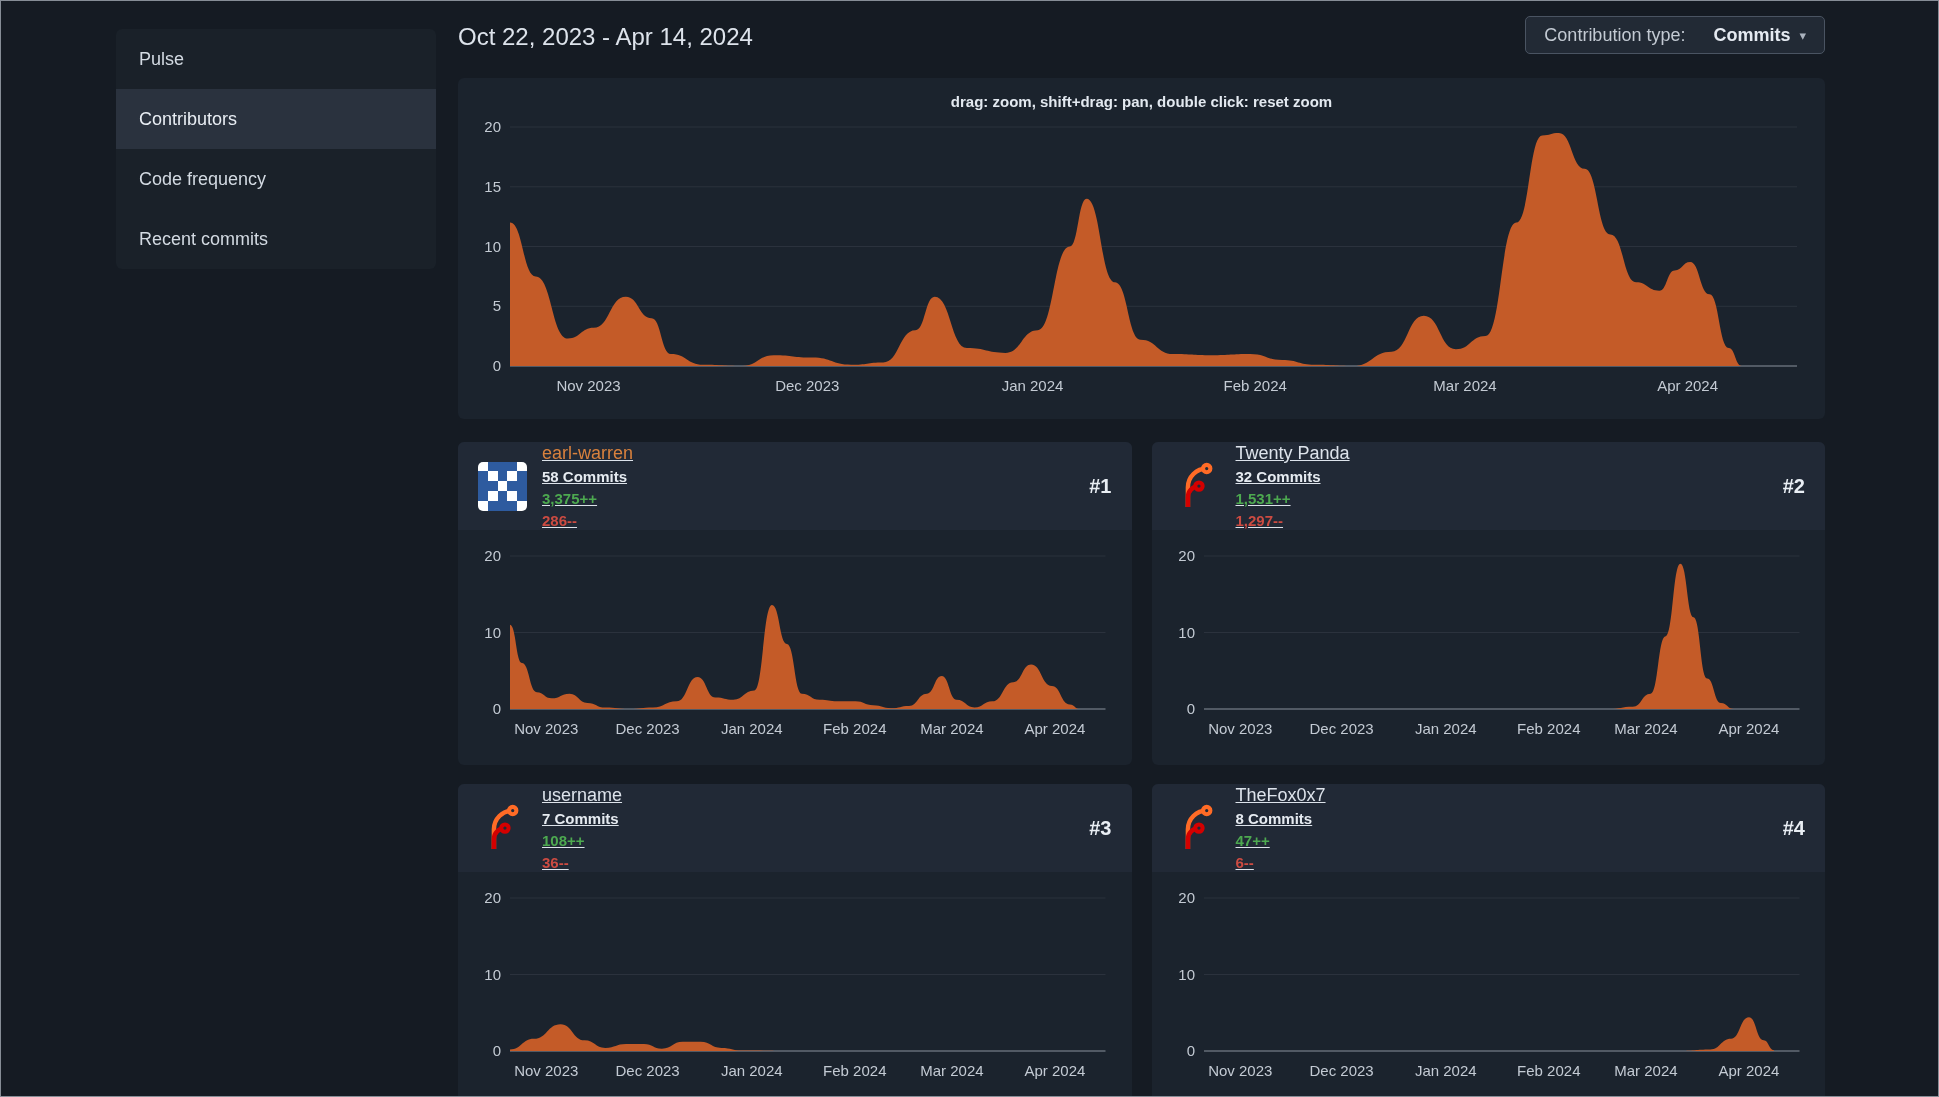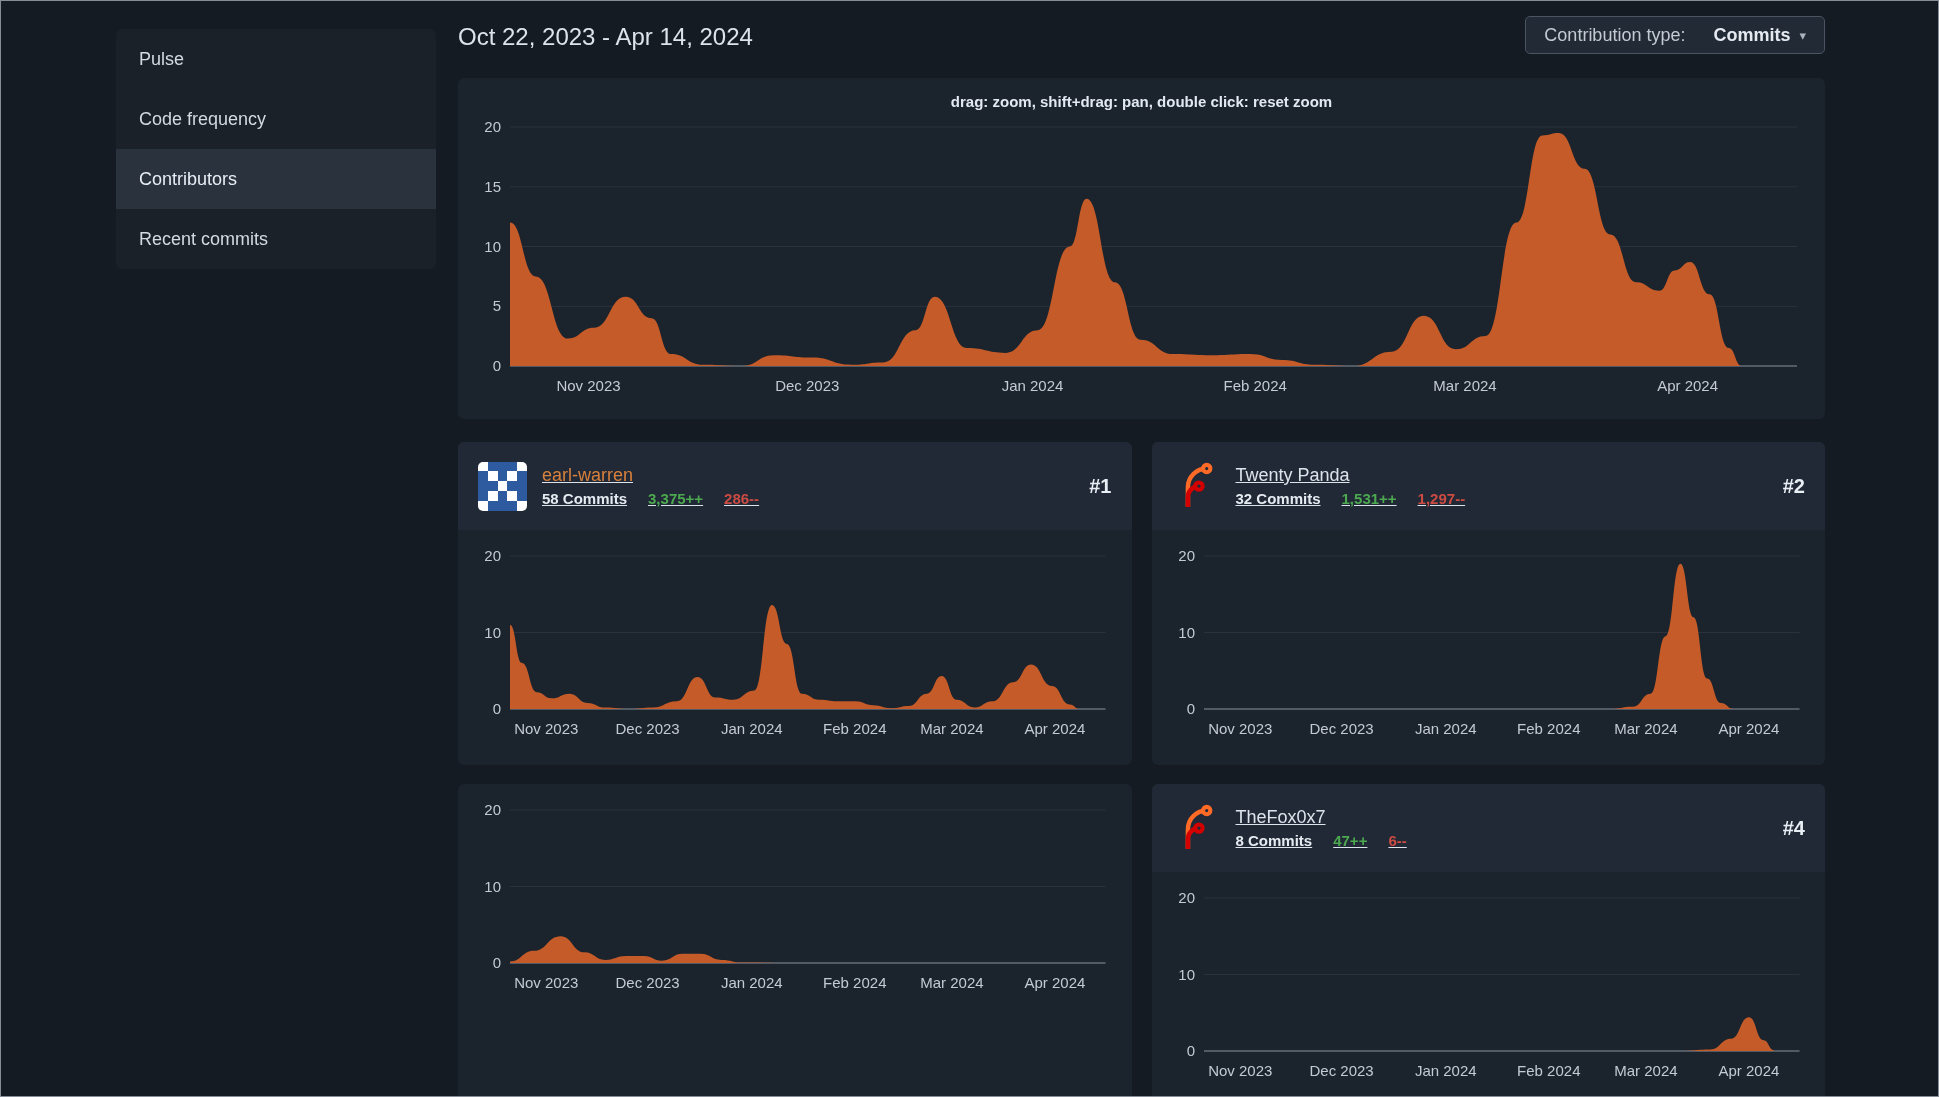--- a/index.html
+++ b/index.html
@@ -70,33 +70,33 @@
   }
   .avatar {
     width: 49px; height: 49px; border-radius: 5px; overflow: hidden; flex: none;
     display: grid; grid-template-columns: repeat(5,1fr); grid-template-rows: repeat(5,1fr);
     cursor: pointer;
   }
   .avatar.logo { display: flex; align-items: center; justify-content: center; background: transparent; }
   .who { display: flex; flex-direction: column; gap: 4px; text-decoration: underline; }
   .name { font-size: 18px; color: var(--c-text_primary); text-decoration: none; cursor: pointer; }
   .name.orange { color: var(--c-link_orange); }
-  .stats { display: flex; gap: 21px; font-size: 15px; font-weight: 700; color: #e6ebf1; }
+  .stats { display: flex; gap: 5px; font-size: 15px; font-weight: 700; color: #e6ebf1; flex-direction: column; }
   .adds { color: var(--c-additions_green); }
   .dels { color: var(--c-deletions_red); }
   .rank { margin-left: auto; font-size: 20px; font-weight: 700; color: var(--c-rank_text); }
   .card-chart { flex: 1; }
 </style>
 </head>
 <body>
 
 <nav class="sidebar">
   <a class="side-item"><span>Pulse</span></a>
+  <a class="side-item active"><span>Contributors</span></a>
   <a class="side-item"><span>Code frequency</span></a>
-  <a class="side-item active"><span>Contributors</span></a>
   <a class="side-item"><span>Recent commits</span></a>
 </nav>
 
 <main class="main">
   <div class="main-header">
     <h2 class="date-range">Oct 22, 2023 - Apr 14, 2024</h2>
     <button class="ctype-btn">
       <span>Contribution type:</span>
       <span class="ctype-value">Commits</span>
       <span class="caret">▾</span>
@@ -221,20 +221,39 @@
             <text x="293.8" y="204.0" text-anchor="middle" font-size="15" fill="#c3cad3">Jan 2024</text>
             <text x="396.8" y="204.0" text-anchor="middle" font-size="15" fill="#c3cad3">Feb 2024</text>
             <text x="493.9" y="204.0" text-anchor="middle" font-size="15" fill="#c3cad3">Mar 2024</text>
             <text x="596.9" y="204.0" text-anchor="middle" font-size="15" fill="#c3cad3">Apr 2024</text>
             <path d="M 52.0 179.0 C 111.6 179.0 111.6 179.0 171.1 179.0 C 230.7 179.0 230.7 179.0 290.2 179.0 C 349.8 179.0 349.8 179.0 409.3 179.0 C 433.1 179.0 433.1 179.0 456.9 179.0 C 468.9 179.0 468.9 176.7 480.8 176.7 C 489.7 176.7 489.7 163.7 498.6 163.7 C 506.1 163.7 506.1 106.3 513.5 106.3 C 521.0 106.3 521.0 33.7 528.4 33.7 C 535.0 33.7 535.0 87.2 541.5 87.2 C 548.3 87.2 548.3 148.4 555.2 148.4 C 562.0 148.4 562.0 172.9 568.9 172.9 C 575.4 172.9 575.4 179.0 582.0 179.0 C 601.9 179.0 601.9 179.0 621.9 179.0 L 621.9 179.0 L 52.0 179.0 Z" fill="#c45b28"></path>
           </svg>
         </div>
     </article>
 
     <article class="card">
+      <header class="card-header">
+        <a class="avatar logo">
+          <svg viewBox="0 0 24 24" width="49" height="49">
+            <path d="M7.8 22 L7.8 12.4 A9.2 9.2 0 0 1 17 3.2" fill="none" stroke="var(--c-forgejo_orange)" stroke-width="2.2"></path>
+            <path d="M7.8 22 L7.8 17.2 A5.4 5.4 0 0 1 13.2 11.8" fill="none" stroke="var(--c-forgejo_red)" stroke-width="2.2"></path>
+            <circle cx="17" cy="3.2" r="1.8" fill="var(--c-card_header_bg)" stroke="var(--c-forgejo_orange)" stroke-width="2"></circle>
+            <circle cx="13.2" cy="11.8" r="1.8" fill="var(--c-card_header_bg)" stroke="var(--c-forgejo_red)" stroke-width="2"></circle>
+          </svg>
+        </a>
+        <div class="who">
+          <a class="name">username</a>
+          <div class="stats">
+            <span>7 Commits</span>
+            <span class="adds">108++</span>
+            <span class="dels">36--</span>
+          </div>
+        </div>
+        <div class="rank">#3</div>
+      </header>
       <div class="card-chart">
           <svg width="673.5" height="235">
             <line x1="52" x2="647.5" y1="179.0" y2="179.0" stroke="#8a929d" stroke-width="1"></line>
             <text x="43" y="184.0" text-anchor="end" font-size="15" fill="#c3cad3">0</text>
             <line x1="52" x2="647.5" y1="102.5" y2="102.5" stroke="#2b323d" stroke-width="1"></line>
             <text x="43" y="107.5" text-anchor="end" font-size="15" fill="#c3cad3">10</text>
             <line x1="52" x2="647.5" y1="26.0" y2="26.0" stroke="#2b323d" stroke-width="1"></line>
             <text x="43" y="31.0" text-anchor="end" font-size="15" fill="#c3cad3">20</text>
             <text x="88.3" y="204.0" text-anchor="middle" font-size="15" fill="#c3cad3">Nov 2023</text>
             <text x="189.6" y="204.0" text-anchor="middle" font-size="15" fill="#c3cad3">Dec 2023</text>

